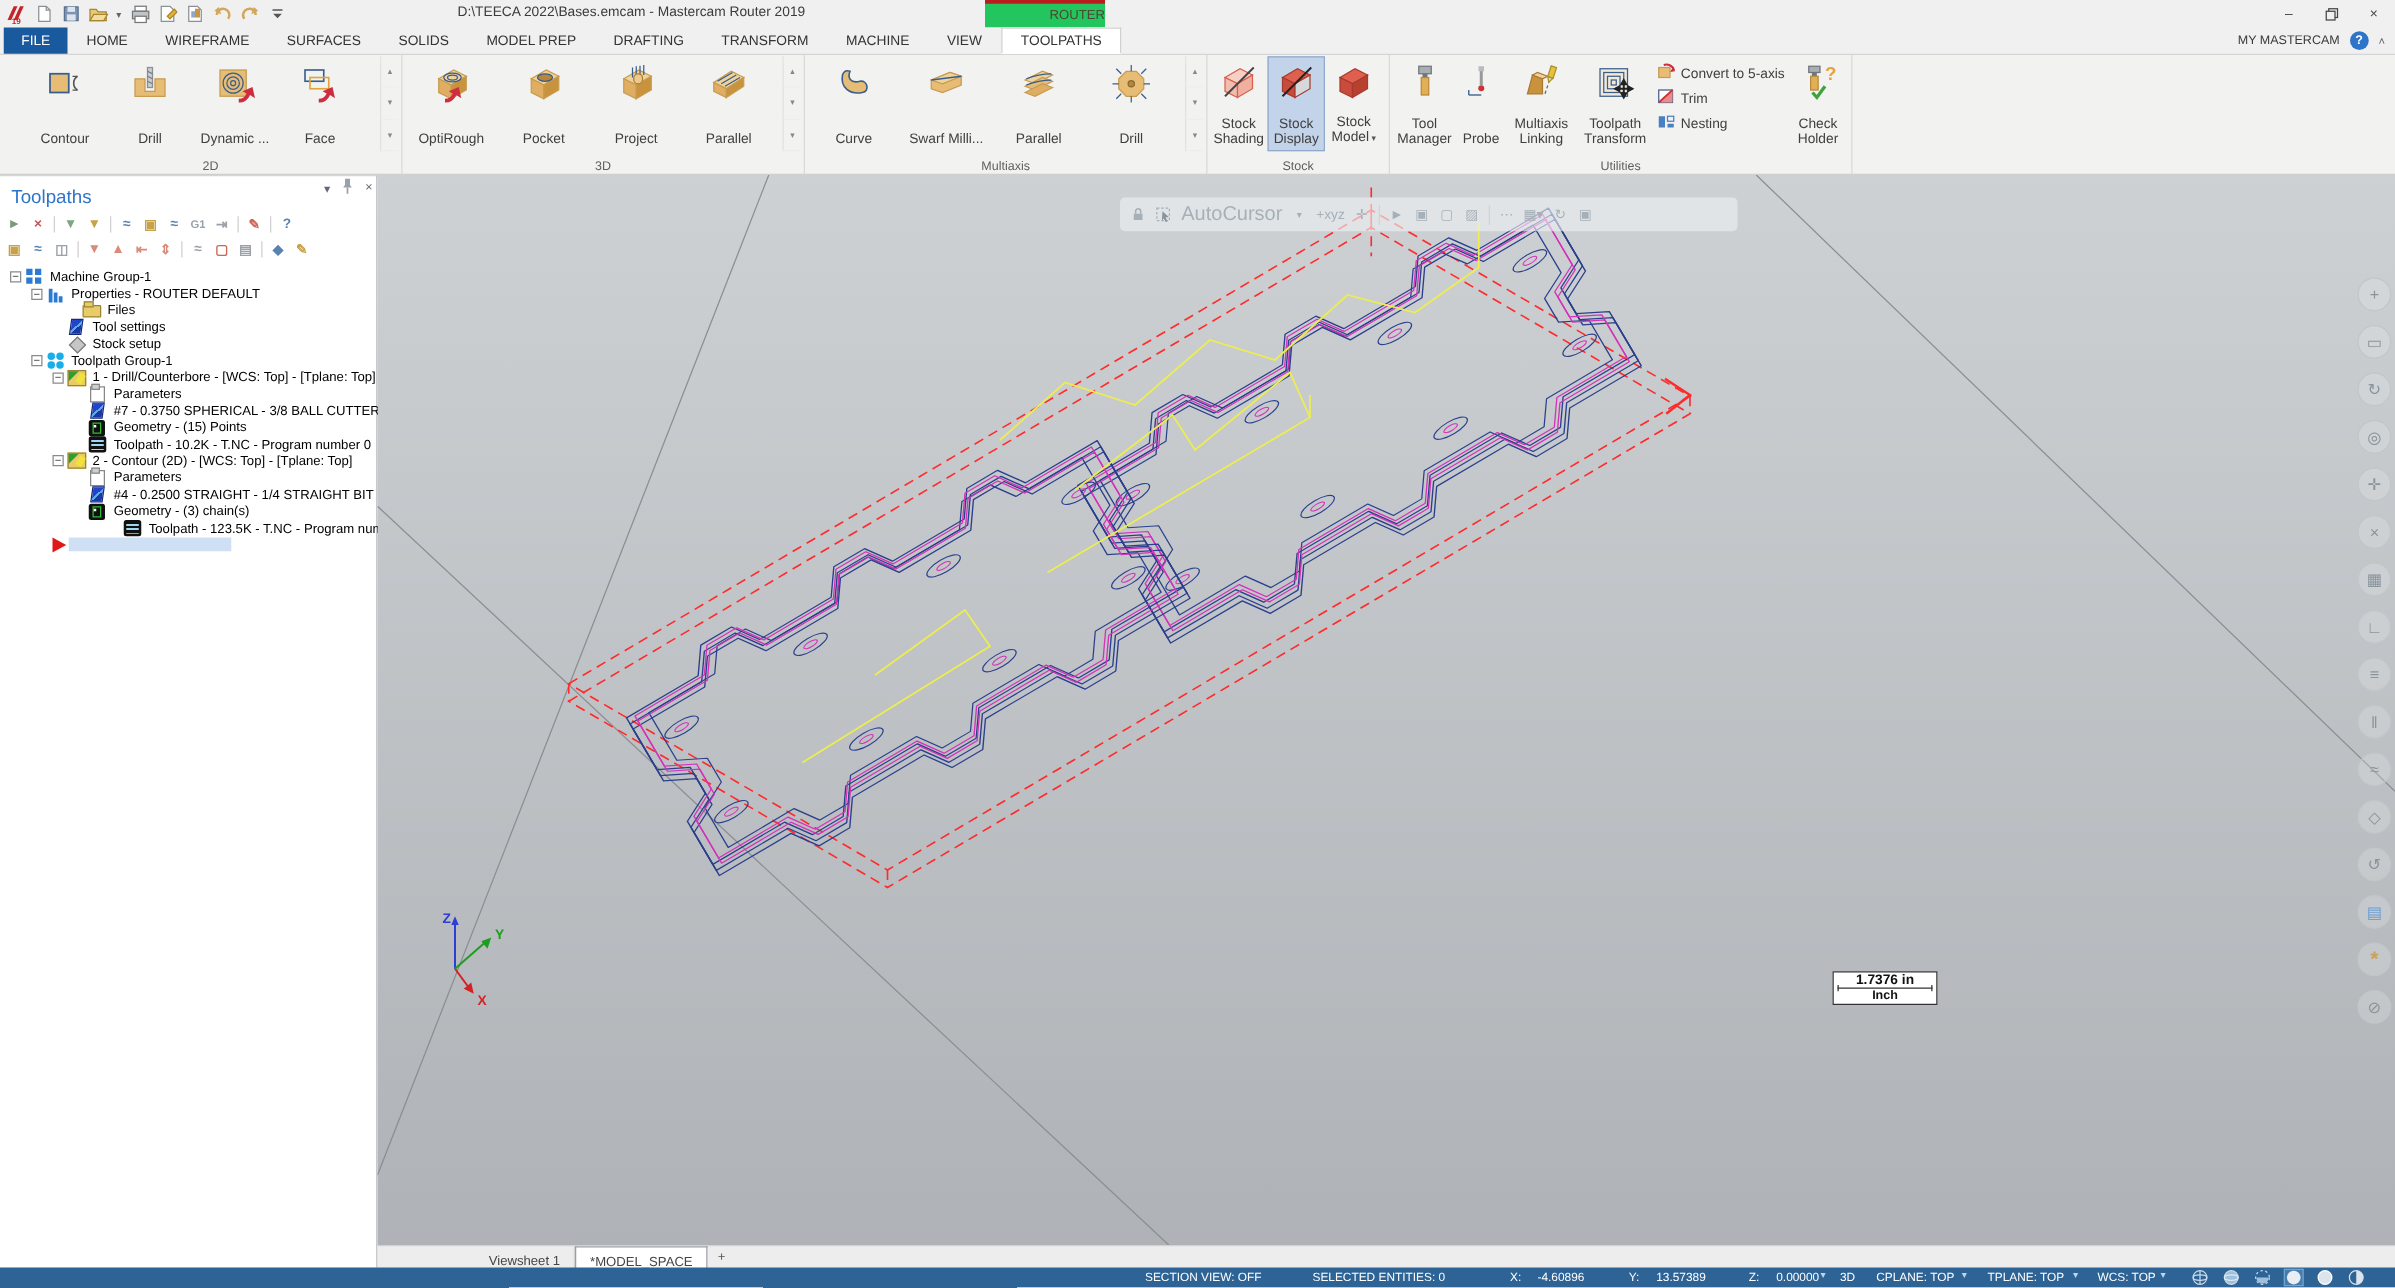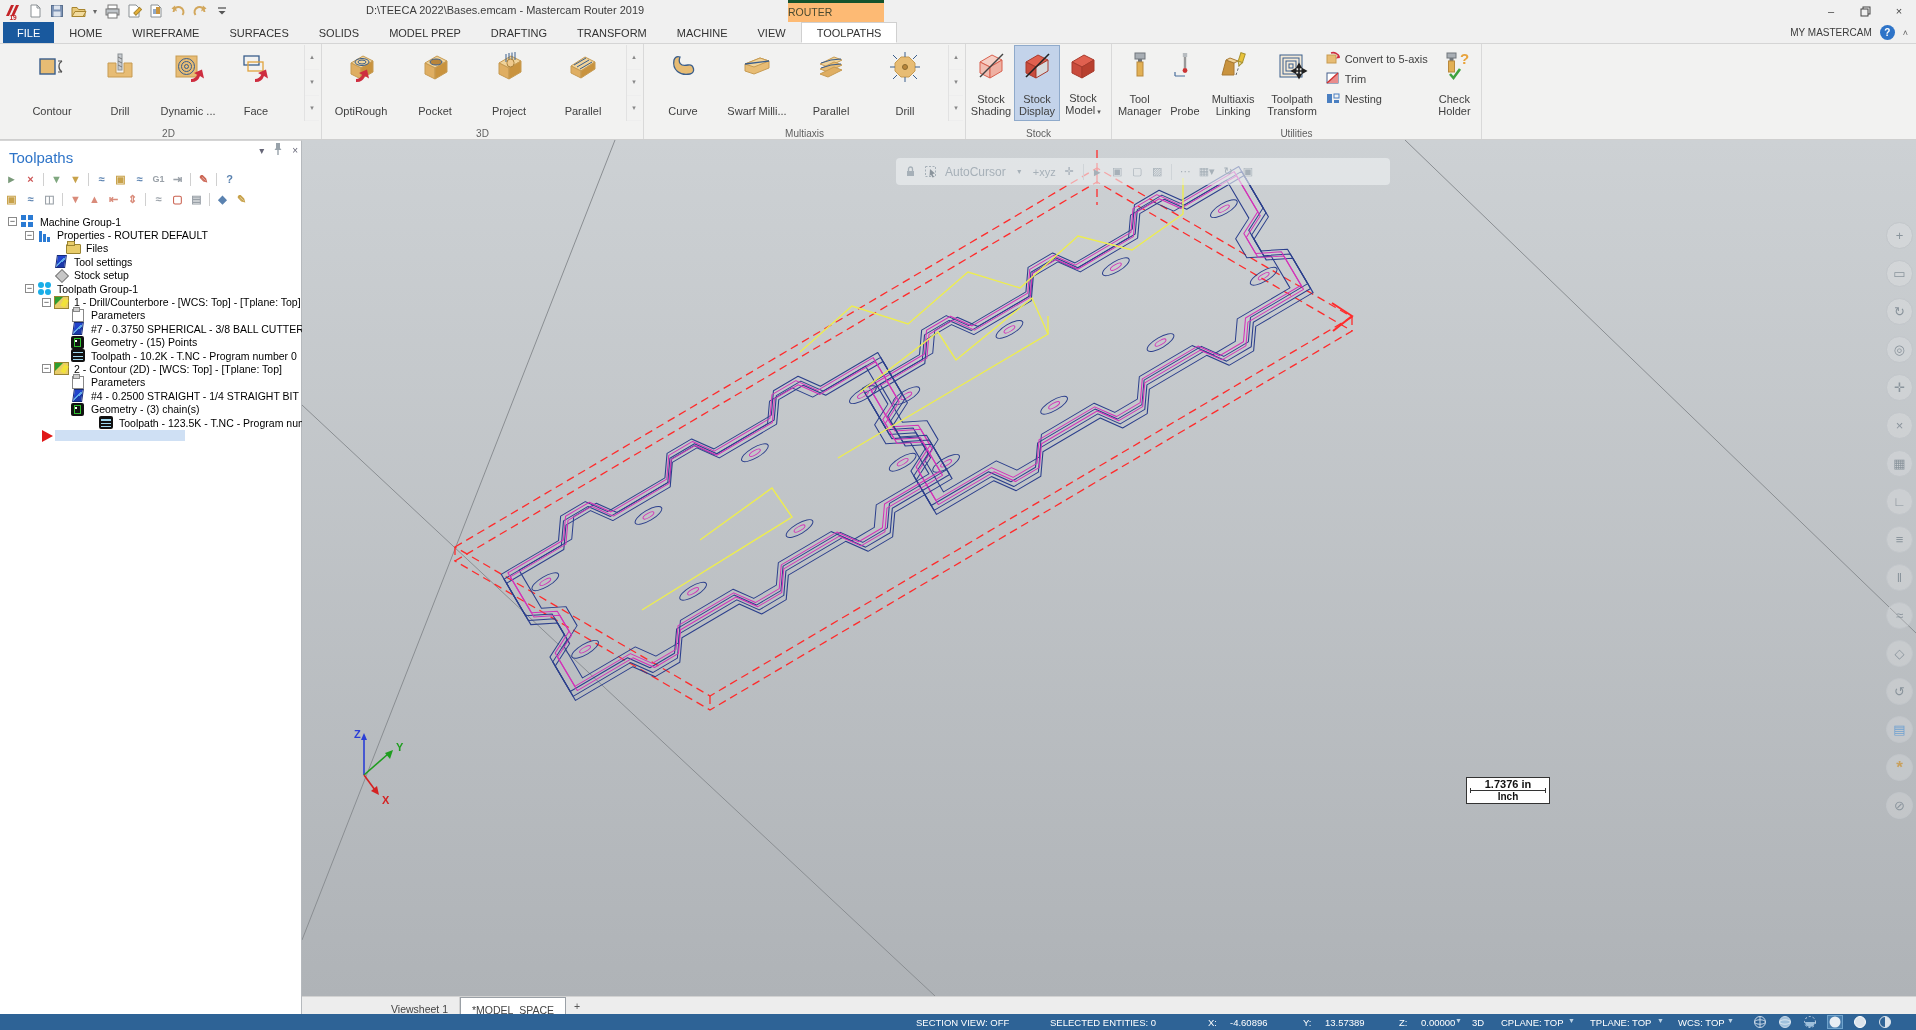--- a/index.html
+++ b/index.html
@@ -6,21 +6,21 @@
 html,body{width:1916px;height:1030px;overflow:hidden;font-family:"Liberation Sans",sans-serif;background:#f0f0f0;position:relative}
 
 .titlebar{position:absolute;left:0;top:0;right:0;height:22px;background:#f0f0f0}
 .qat{position:absolute;left:2px;top:0;height:22px;display:flex;align-items:center;gap:1px}
 .qbtn{width:21px;height:20px;display:flex;align-items:center;justify-content:center}
 .qbtn.narrow{width:10px;font-size:8px;color:#666}
 .title-text{position:absolute;left:366px;top:4px;font-size:11px;color:#3b3b3b;white-space:nowrap}
 .wctl{position:absolute;right:0;top:0;height:22px;display:flex}
 .wbtn{width:34px;height:22px;display:flex;align-items:center;justify-content:center;font-size:11px;color:#444}
 
-.ctx-tab{position:absolute;left:788px;top:0;width:96px;height:22px;background:#fdba74;border-top:3px solid #14532d;text-align:left;font-size:10.5px;color:#4a4a30;line-height:18px}
+.ctx-tab{position:absolute;left:788px;top:0;width:96px;height:22px;background:#22c55e;border-top:3px solid #b91c1c;text-align:right;font-size:10.5px;color:#4a4a30;line-height:18px}
 
 .tabrow{position:absolute;top:22px;left:0;right:0;height:22px;background:#f0f0f0;border-bottom:1px solid #d5d5d5;display:flex}
 .tab{padding:0 15px;font-size:11px;color:#333;display:flex;align-items:center;white-space:nowrap}
 .tab.file{background:#19599E;color:#fff;margin-left:3px;padding:0 14px}
 .tab.active{background:#fff;border:1px solid #d0d0d0;border-bottom:1px solid #fff;color:#333}
 .tabrow-right{margin-left:auto;display:flex;align-items:center;gap:8px;padding-right:8px}
 .mymc{font-size:10px;color:#3b3b3b}
 .helpq{width:15px;height:15px;border-radius:50%;background:#2E74C8;color:#fff;font-size:10px;font-weight:bold;display:flex;align-items:center;justify-content:center}
 .chev{font-size:9px;color:#666}
 
@@ -68,21 +68,21 @@
 .ti-geometry::before{content:"";position:absolute;inset:2px 3px;border:1px solid #2FBE2F}
 .ti-geometry::after{content:"";position:absolute;left:4px;top:4px;width:2px;height:2px;background:#fff}
 .ti-toolpath-file{background:#111;border-radius:2px;width:14px;margin-right:5px}
 .ti-toolpath-file::before{content:"";position:absolute;left:2px;right:2px;top:3px;height:8px;background:repeating-linear-gradient(180deg,#9FD8F0 0 1.5px,transparent 1.5px 3.6px)}
 .ins-arrow{width:0;height:0;border-left:11px solid #E01818;border-top:6px solid transparent;border-bottom:6px solid transparent;margin-right:2px}
 .ins-bar{width:130px;height:11px;background:#CFE0F4}
 
 .viewport{position:absolute;left:302px;top:140px;right:0;bottom:34px}
 .viewport>svg{position:absolute;inset:0}
 .autocursor{position:absolute;left:594px;top:18px;width:494px;height:27px;background:rgba(237,240,242,.62);border-radius:4px;display:flex;align-items:center;gap:7px;padding:0 8px;color:#A6B0B8}
-.ac-label{font-size:12px;color:#A6B0B8}
+.ac-label{font-size:16px;color:#A6B0B8}
 .ac-i{display:flex;align-items:center;justify-content:center;font-size:11px;min-width:13px}
 .ac-sep{width:1px;height:16px;background:#cfd4d8}
 .gizmo{position:absolute;left:28px;top:585px}
 .scalebox{position:absolute;left:1164px;top:637px;width:84px;height:27px;background:#fff;border:1px solid #333;font-weight:bold;color:#111;text-align:center}
 .scalebox .v{font-size:11px;line-height:12px}
 .scalebox .bar{height:1px;background:#333;margin:0 3px;position:relative}
 .scalebox .bar::before,.scalebox .bar::after{content:"";position:absolute;top:-2px;width:1px;height:5px;background:#333}
 .scalebox .bar::before{left:0}.scalebox .bar::after{right:0}
 .scalebox .u{font-size:10px;line-height:12px}
 .rail{position:absolute;right:3px;top:82px;display:flex;flex-direction:column;gap:11px}

